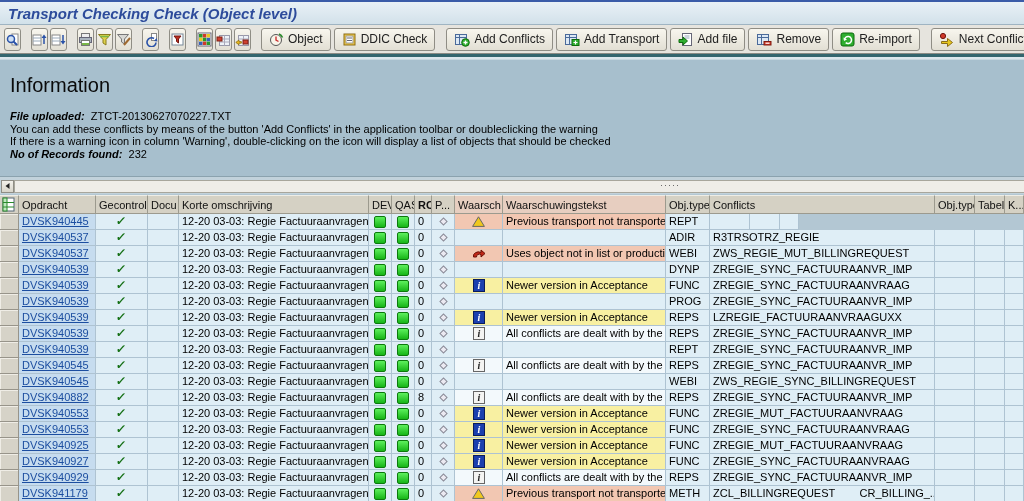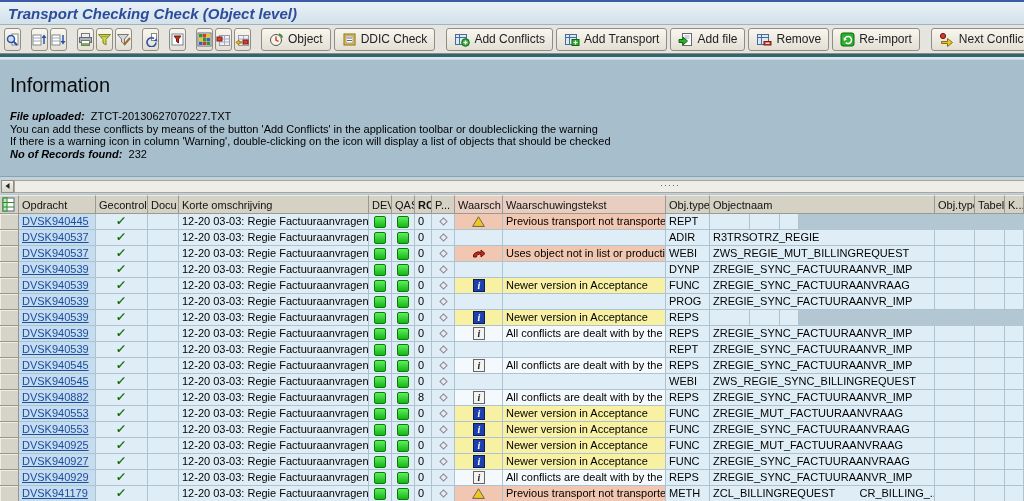--- a/index.html
+++ b/index.html
@@ -327,21 +327,21 @@
           <div class="hcell" style="width: 52px;">Gecontrol.</div>
           <div class="hcell" style="width: 31px;">Docu</div>
           <div class="hcell" style="width: 190px;">Korte omschrijving</div>
           <div class="hcell" style="width: 23px;">DEV</div>
           <div class="hcell" style="width: 23px;">QAS</div>
           <div class="hcell" style="width: 17px; font-weight: bold;">RC</div>
           <div class="hcell" style="width: 23px;">P...</div>
           <div class="hcell" style="width: 48px; background: rgb(231, 206, 192);">Waarsch</div>
           <div class="hcell" style="width: 163px; background: rgb(231, 206, 192);">Waarschuwingstekst</div>
           <div class="hcell" style="width: 44px;">Obj.type</div>
-          <div class="hcell" style="width: 225px;">Objectnaam</div>
+          <div class="hcell" style="width: 225px;">Conflicts</div>
           <div class="hcell" style="width: 40px;">Obj.type</div>
           <div class="hcell" style="width: 30px;">Tabel</div>
           <div class="hcell" style="width: 19px;">K...</div>
         </div>
         <div class="trow">
           <div class="cell sel" style="width: 19px;"></div>
           <div class="cell key" style="width: 77px;"><span class="link">DVSK940445</span></div>
           <div class="cell ctr" style="width: 52px;">
             <span class="check">✓</span>
           </div>
@@ -562,20 +562,21 @@
           <div class="cell ctr" style="width: 48px; background: rgb(248, 240, 162);">
             <span class="icn">
               <svg width="12" height="13">
                 <rect x="0.5" y="0.5" width="11" height="12" fill="#1b3fae" stroke="#0a1c5a"></rect>
                 <text x="6" y="10" text-anchor="middle" font-size="10" font-family="Liberation Serif,serif" font-style="italic" font-weight="bold" fill="#fff">i</text>
               </svg>
             </span>
           </div>
           <div class="cell" style="width: 163px; background: rgb(248, 240, 162);">Newer version in Acceptance</div>
           <div class="cell" style="width: 44px;">REPS</div>
+          <div class="cell obj" style="width: 225px;">LZREGIE_FACTUURAANVRAAGUXX</div>
           <div class="cell" style="width: 40px;"></div>
           <div class="cell" style="width: 30px;"></div>
           <div class="cell" style="width: 19px;"></div>
         </div>
         <div class="trow">
           <div class="cell sel" style="width: 19px;"></div>
           <div class="cell key" style="width: 77px;"><span class="link">DVSK940539</span></div>
           <div class="cell ctr" style="width: 52px;">
             <span class="check">✓</span>
           </div>

